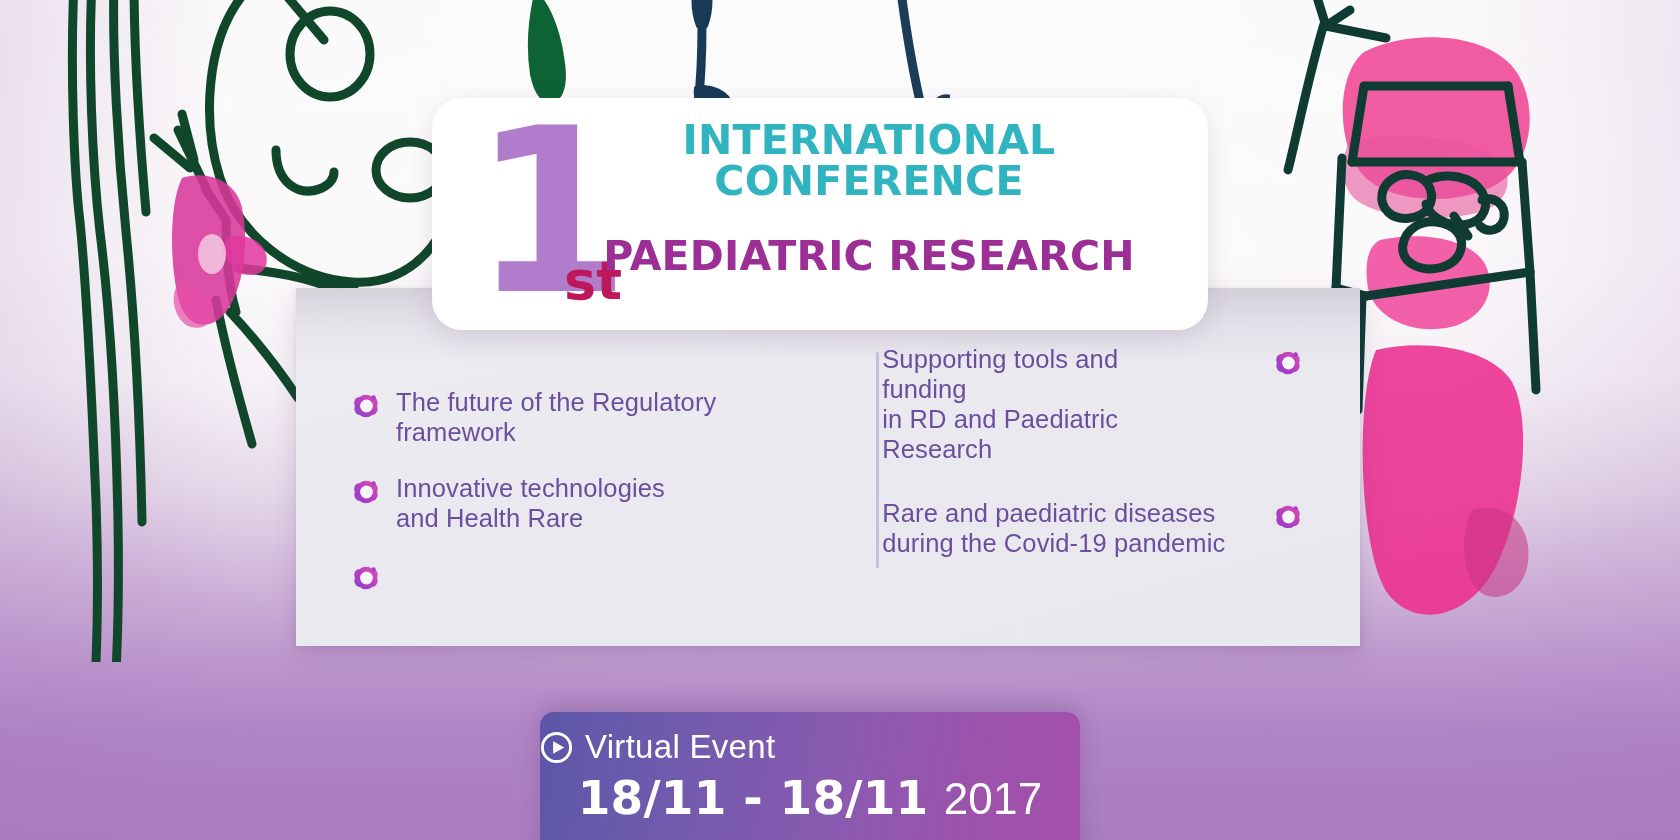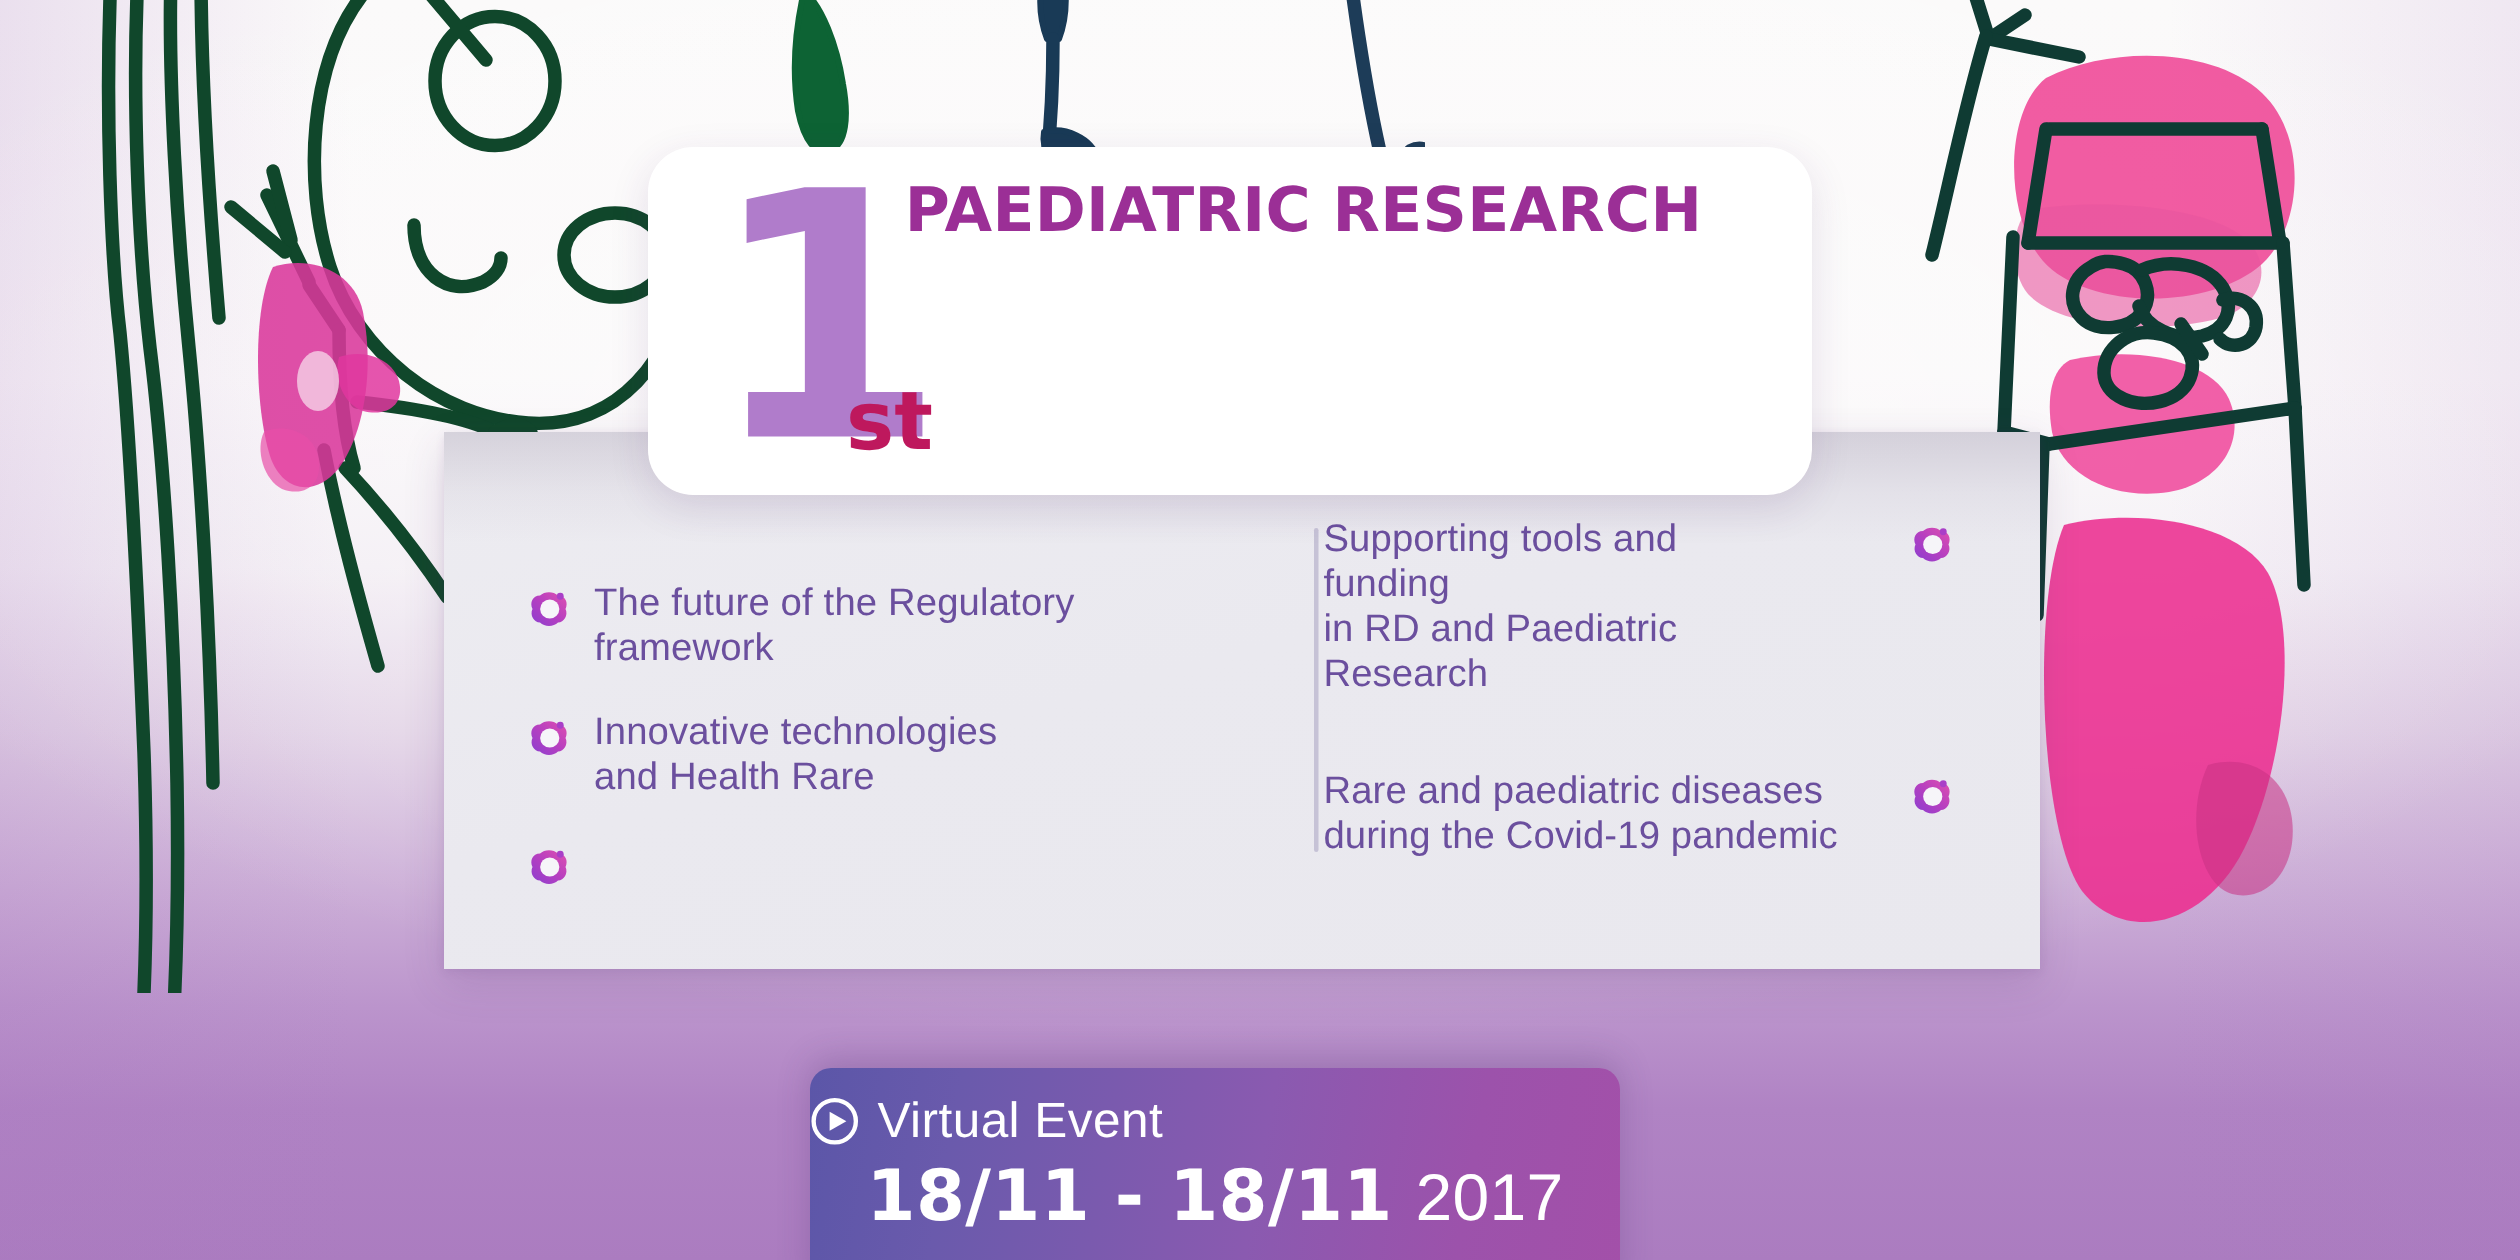--- a/index.html
+++ b/index.html
@@ -112,21 +112,21 @@
   .bullet svg { display:block; width:30px; height:30px; }
 
   .col-right .topic { flex-direction:row-reverse; }
   .col-right .bullet { margin-left:0; }
   
   .col-right .topic { justify-content:flex-end; }
   .col-right .topic-text { flex:1 1 auto; }
   .bullet-right-spacer { width:16px; flex:0 0 auto; }
 
   
-  .col-right .topic:first-child { margin-bottom:48px;gap:29px; }
+  .col-right .topic:first-child { margin-bottom:34px;gap:29px; }
 
   
   .title-card {
     position:absolute;
     left:432px; top:98px;
     width:776px; height:232px;
     background:#ffffff;
     border-radius:30px;
     box-shadow:0 8px 26px rgba(80,40,105,0.13);
     overflow:hidden;
@@ -403,20 +403,21 @@
       </div>
     </div>
   </div>
 
   <div class="title-card">
     <div class="ordinal">
       <span class="num">1</span>
       <span class="suf">st</span>
     </div>
     <div class="title-lines">
+      <div class="tline tline-1">INTERNATIONAL CONFERENCE</div>
       <div class="tline tline-3">PAEDIATRIC RESEARCH</div>
     </div>
   </div>
 
   <div class="date-banner">
     <div class="virtual-row">
       <span class="play-icon">
         <svg viewBox="0 0 34 34">
           <circle cx="17" cy="17" r="14.5" fill="none" stroke="#ffffff" stroke-width="3"></circle>
           <path d="M13.5 10.5 L25 17 L13.5 23.5 Z" fill="#ffffff"></path>

